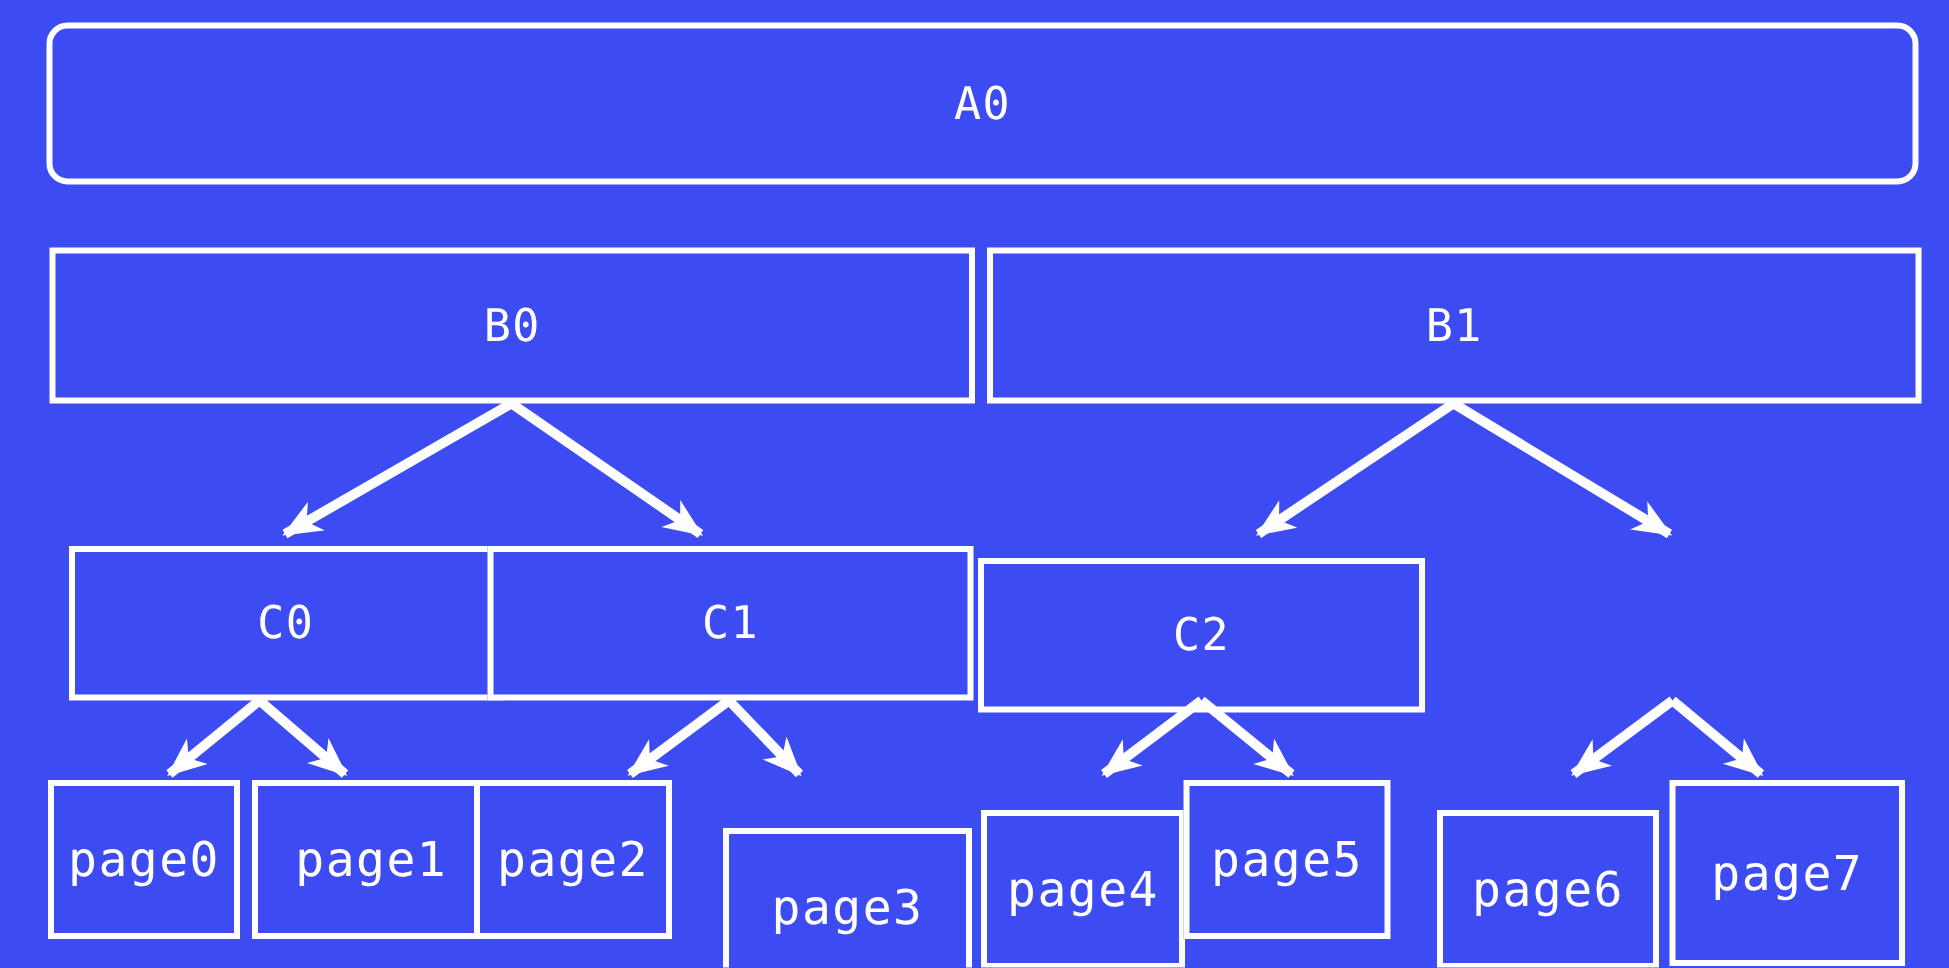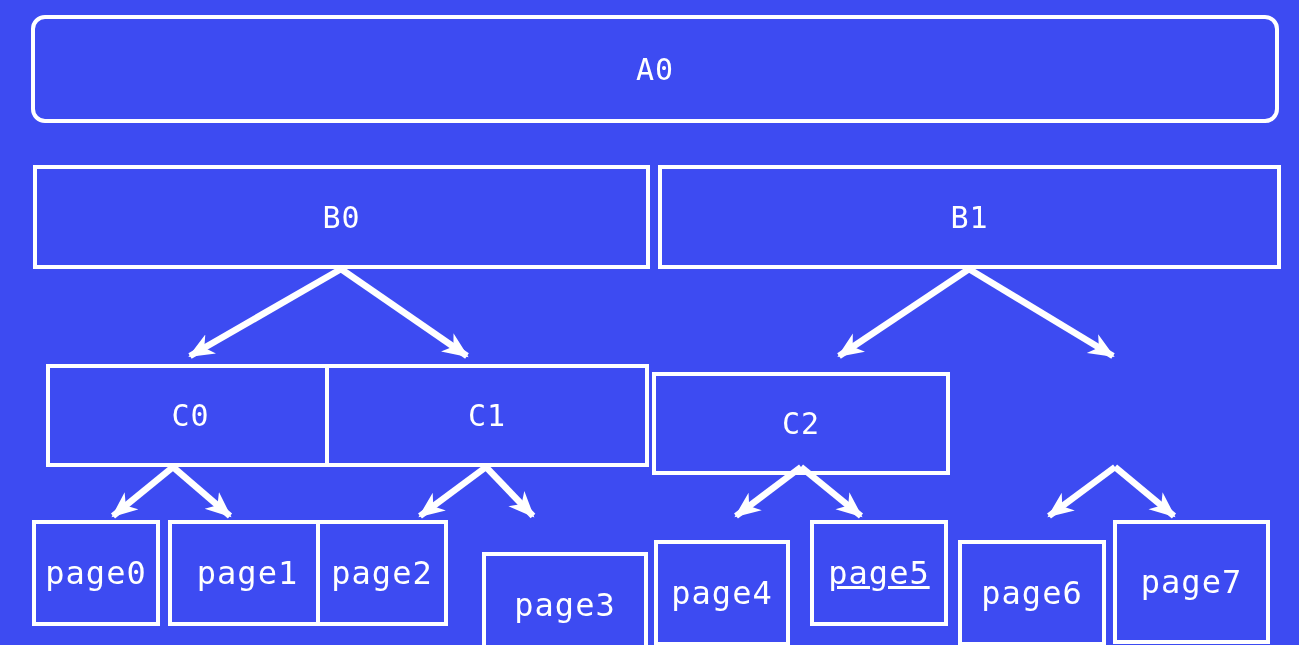--- a/index.html
+++ b/index.html
@@ -60,21 +60,21 @@
 
   <div class="node" style="left:46px;top:364px;width:289px;height:103px;">C0</div>
   <div class="node" style="left:325px;top:364px;width:324px;height:103px;">C1</div>
   <div class="node" style="left:652px;top:372px;width:298px;height:103px;">C2</div>
 
   <div class="node page" style="left:32px;top:520px;width:128px;height:106px;">page0</div>
   <div class="node page" style="left:168px;top:520px;width:159px;height:106px;text-align:right;">page1</div>
   <div class="node page" style="left:316px;top:520px;width:132px;height:106px;">page2</div>
   <div class="node page" style="left:482px;top:552px;width:166px;height:106px;">page3</div>
   <div class="node page" style="left:654px;top:520px;width:136px;height:106px;margin-top:20px;">page4</div>
-  <div class="node page" style="left:810px;top:520px;width:138px;height:106px;text-decoration:underline;">page5</div>
+  <div class="node page" style="left:789px;top:520px;width:138px;height:106px;">page5</div>
   <div class="node page" style="left:958px;top:540px;width:148px;height:106px;">page6</div>
   <div class="node page" style="left:1113px;top:520px;width:157px;height:124px;">page7</div>
 
   <svg class="arrows" viewBox="0 0 1299 645">
     <defs>
       <marker id="ah" markerUnits="userSpaceOnUse" markerWidth="28" markerHeight="24" refX="24" refY="11" orient="auto">
         <path class="arrowhead" d="M0,0 L26,11 L0,22 L7.5,11 Z"></path>
       </marker>
     </defs>
     <line class="arrow" x1="341" y1="269" x2="190" y2="356" marker-end="url(#ah)"></line>

